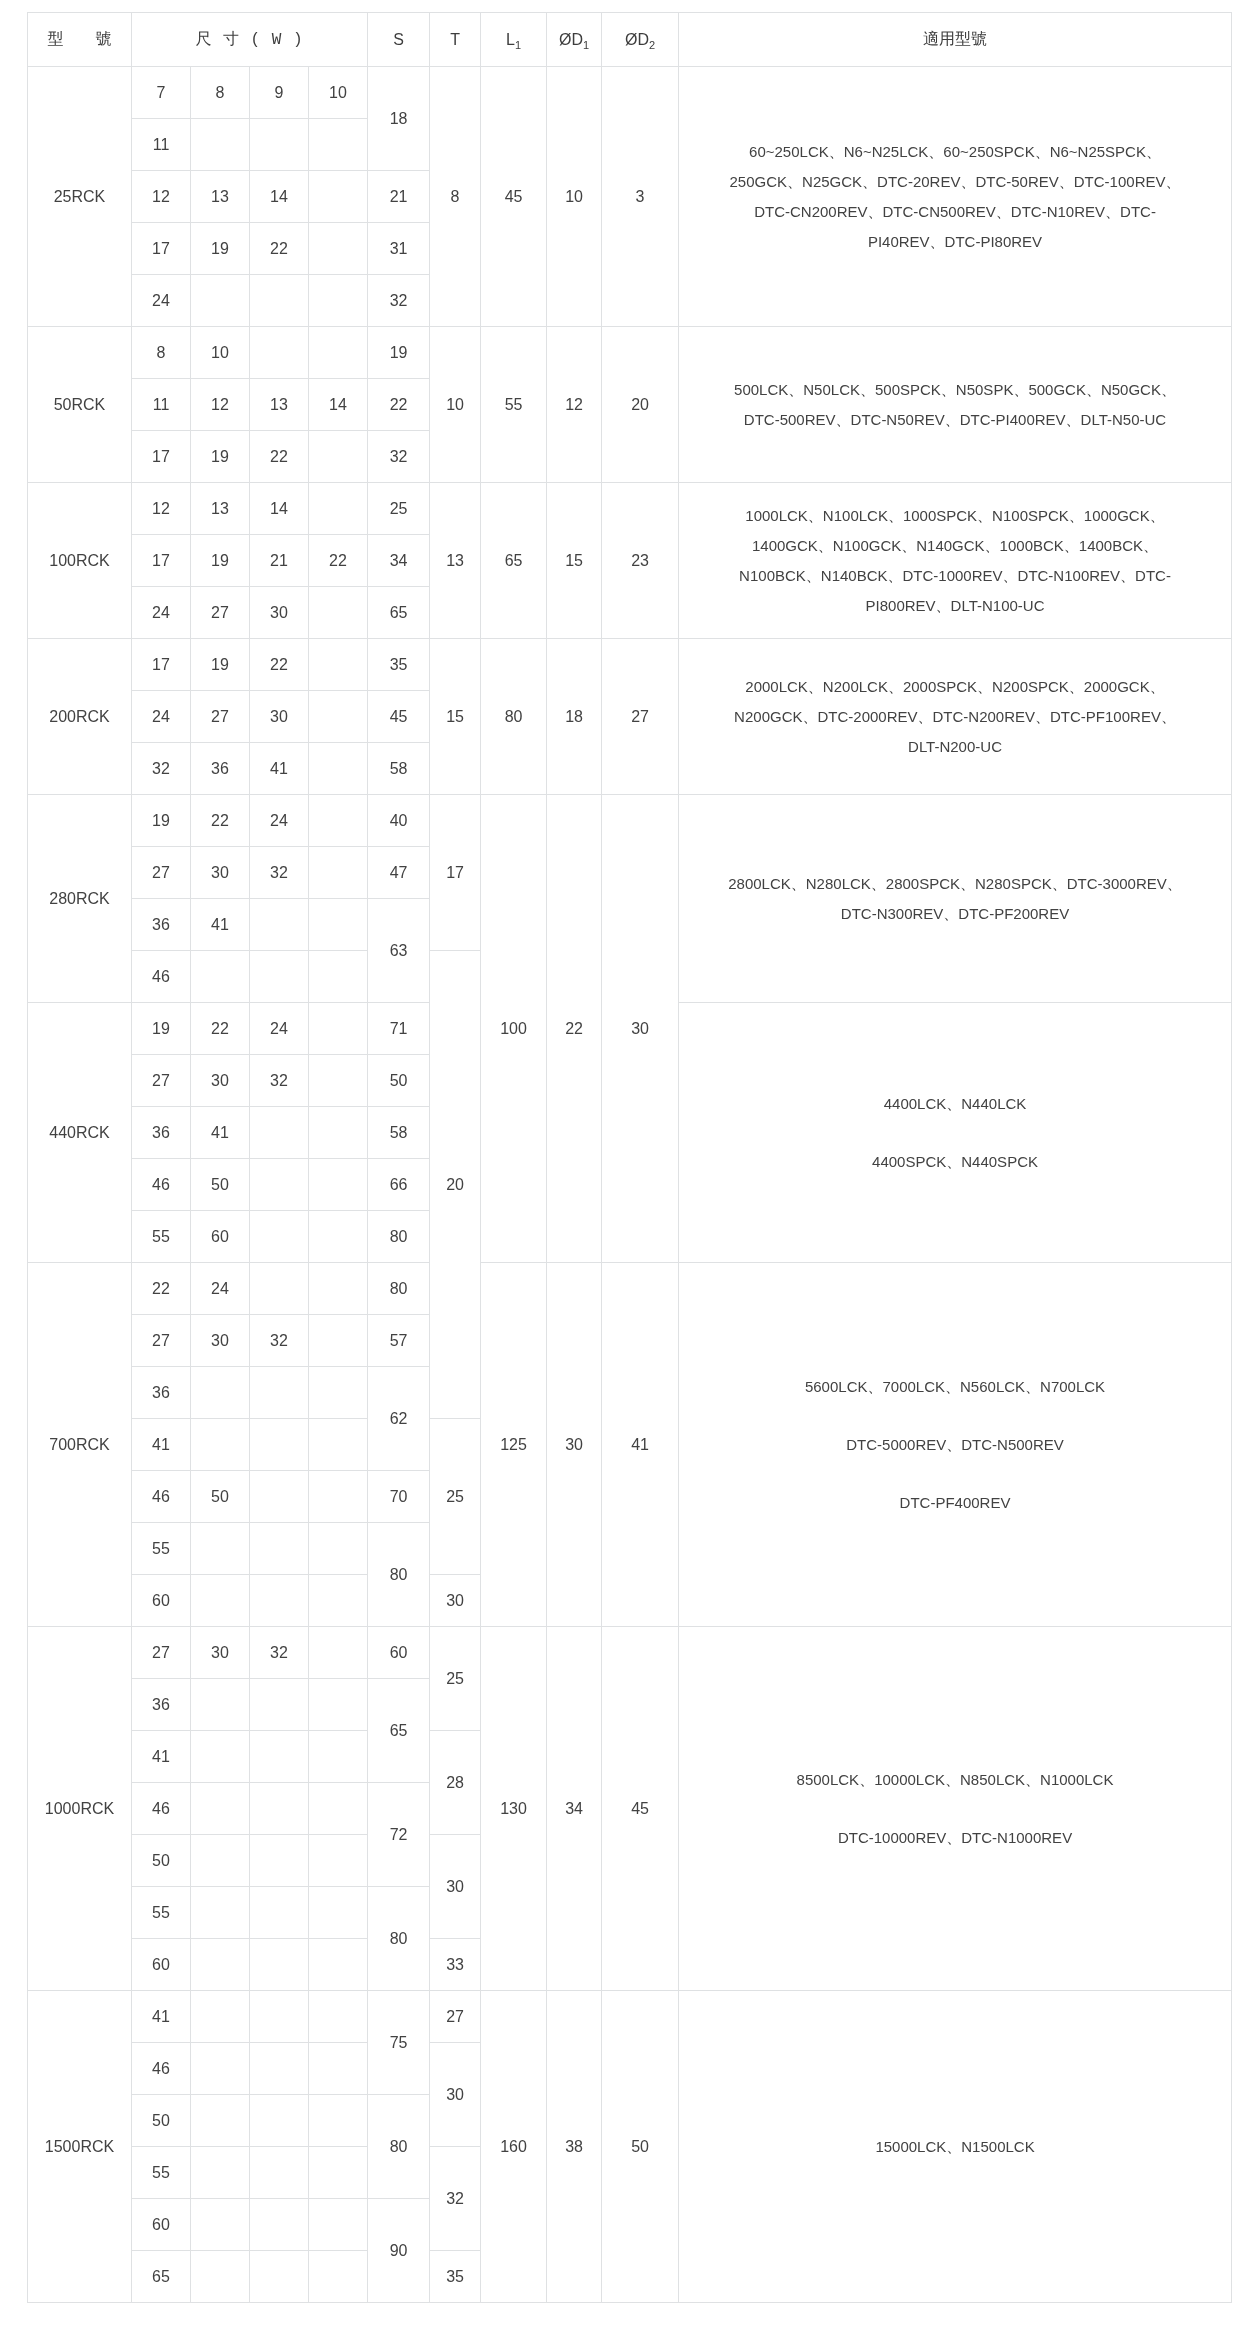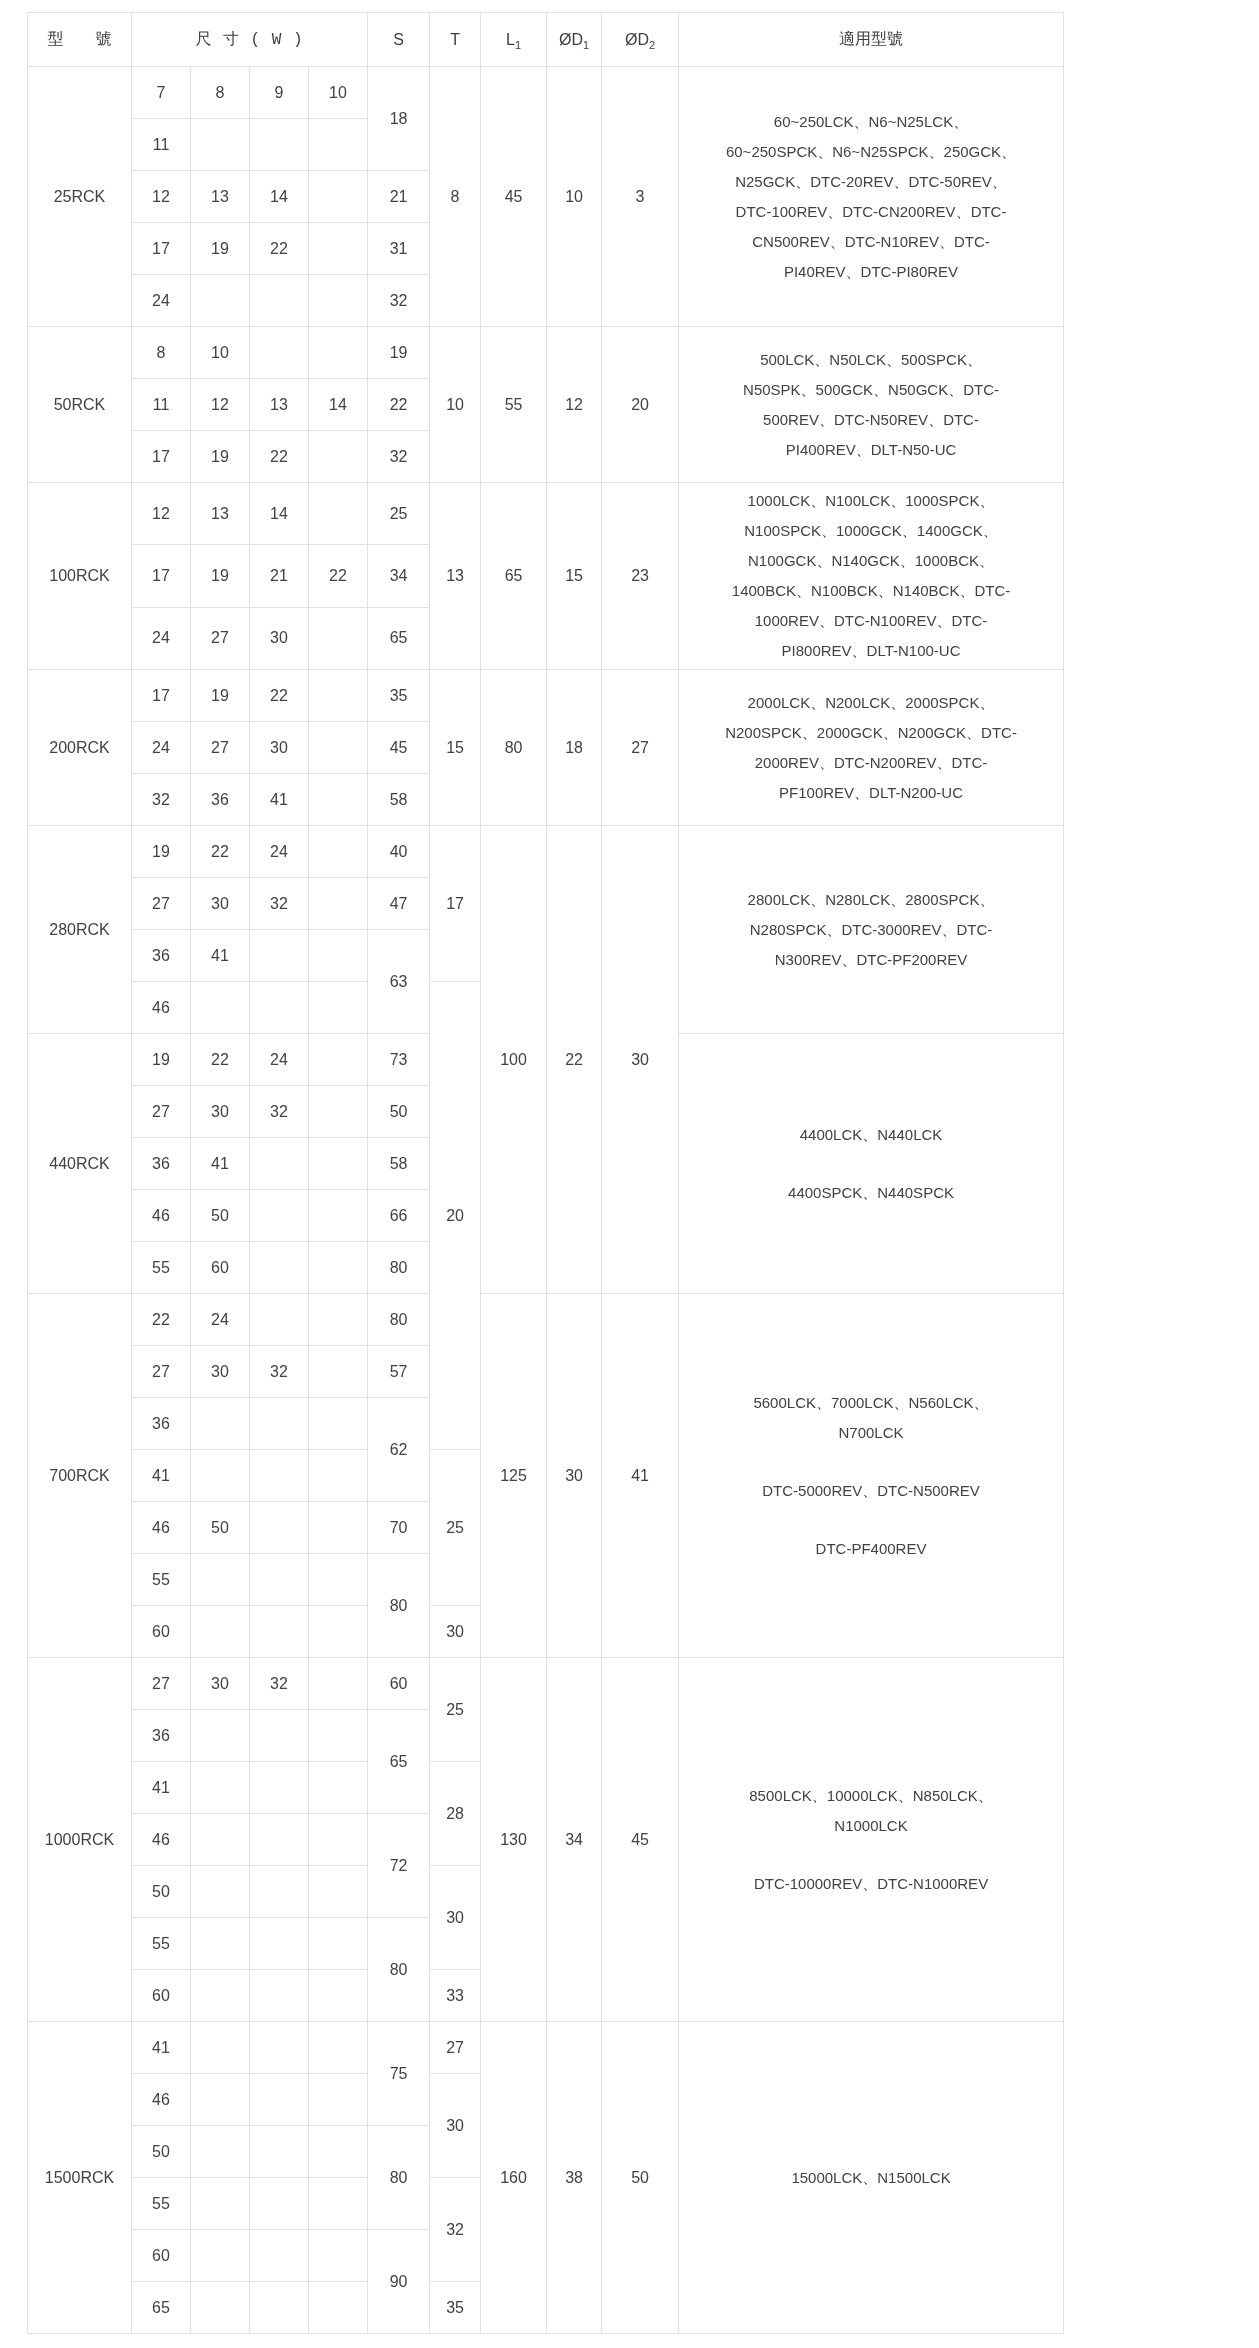--- a/index.html
+++ b/index.html
@@ -2,21 +2,21 @@
 <html><head>
 <meta charset="utf-8">
 <style>
   html,body{margin:0;padding:0;}
   body{
     width:1259px;height:2348px;overflow:hidden;background:#ffffff;
     font-family:"Liberation Sans","DejaVu Sans",sans-serif;
     -webkit-font-smoothing:antialiased;
   }
   .table-wrap{padding:12px 27px 0 27px;}
-  table{border-collapse:collapse;table-layout:fixed;width:1037px;}
+  table{border-collapse:collapse;table-layout:fixed;width:1205px;}
   th,td{
     border:1px solid #dfe1e3;
     text-align:center;vertical-align:middle;
     color:#424242;font-size:16px;font-weight:400;padding:0;
     overflow:hidden;
   }
   thead tr{height:54px;}
   thead th{color:#3d3d3d;}
   tbody tr{height:52px;}
   sub{font-size:11px;line-height:0;}
@@ -227,21 +227,21 @@
           <td class="col-w"></td>
           <td class="col-w"></td>
           <td rowspan="9" class="col-t">20</td>
         </tr>
         <tr>
           <td rowspan="5" class="col-model">440RCK</td>
           <td class="col-w">19</td>
           <td class="col-w">22</td>
           <td class="col-w">24</td>
           <td class="col-w"></td>
-          <td class="col-s">73</td>
+          <td class="col-s">71</td>
           <td rowspan="5" class="col-app">
             <div class="app-line">4400LCK、N440LCK</div>
             <div class="app-line">4400SPCK、N440SPCK</div>
           </td>
         </tr>
         <tr>
           <td class="col-w">27</td>
           <td class="col-w">30</td>
           <td class="col-w">32</td>
           <td class="col-w"></td>

